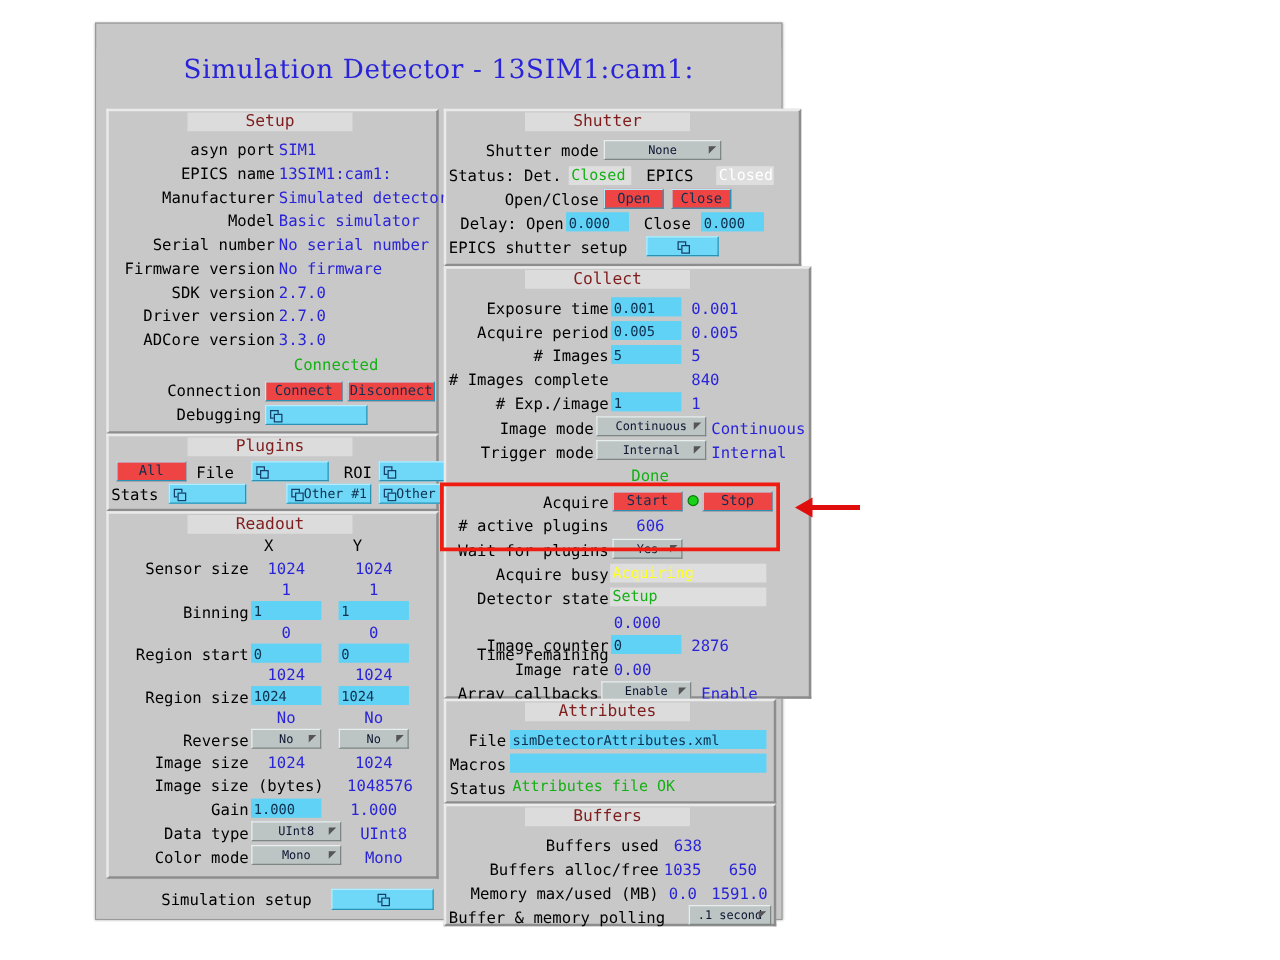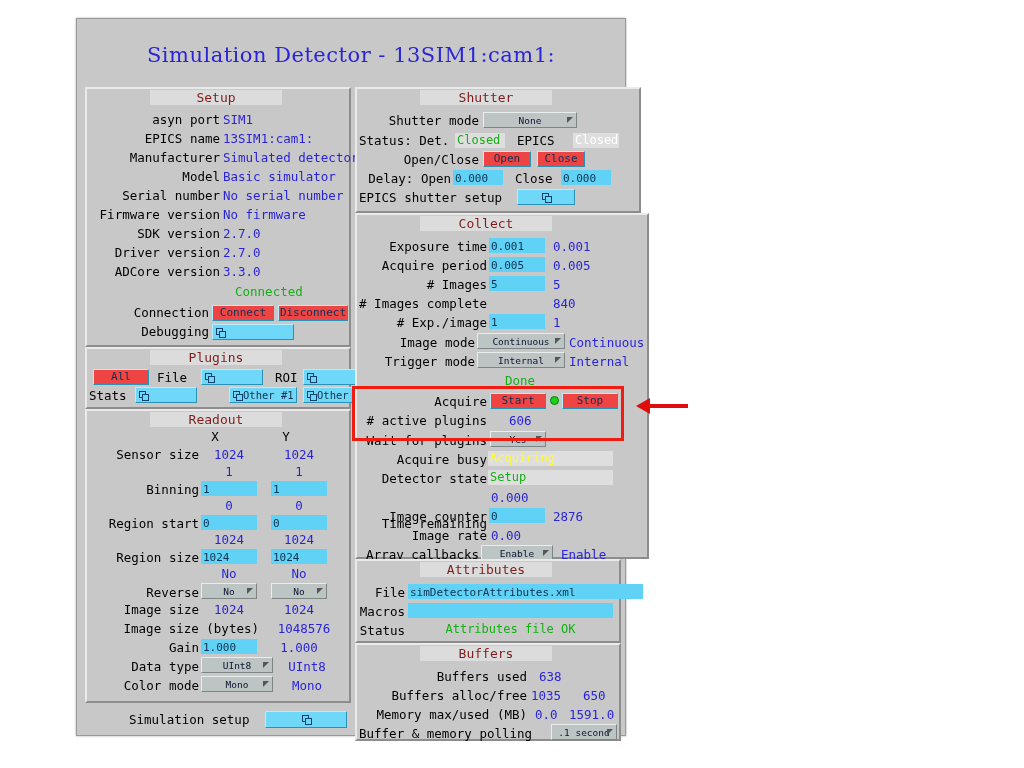--- a/index.html
+++ b/index.html
@@ -373,27 +373,27 @@
         <span>Enable</span>
         <span class="arrow"></span>
       </div>
       <div class="val" style="left:204px;top:333px;">Enable</div>
     </div>
 
     <div class="panel" style="left:278px;top:520px;width:262px;height:80px;">
       <div class="plabel" style="left:63px;top:1px;width:132px;">Attributes</div>
 
       <div class="lbl r" style="left:0;top:25px;width:48px;">File</div>
-      <div class="entry" style="left:51px;top:23px;width:235px;font-size:11px;">simDetectorAttributes.xml</div>
+      <div class="entry" style="left:51px;top:23px;width:205px;font-size:11px;">simDetectorAttributes.xml</div>
 
       <div class="lbl r" style="left:0;top:44px;width:48px;">Macros</div>
       <div class="entry" style="left:51px;top:42px;width:205px;font-size:11px;"></div>
 
       <div class="lbl r" style="left:0;top:63px;width:48px;">Status</div>
-      <div class="textupd" style="left:51px;top:61px;width:205px;color:#15b015;background:#c8c8c8;text-align:center;">Attributes file OK</div>
+      <div class="textupd" style="left:51px;top:61px;width:205px;color:#15b015;background:#c8c8c8;">Attributes file OK</div>
     </div>
 
     <div class="panel" style="left:278px;top:604px;width:262px;height:94px;">
       <div class="plabel" style="left:63px;top:1px;width:132px;">Buffers</div>
 
       <div class="lbl r" style="left:0;top:25px;width:170px;">Buffers used</div>
       <div class="val" style="left:182px;top:25px;">638</div>
 
       <div class="lbl r" style="left:0;top:44px;width:170px;">Buffers alloc/free</div>
       <div class="val" style="left:174px;top:44px;">1035</div>

